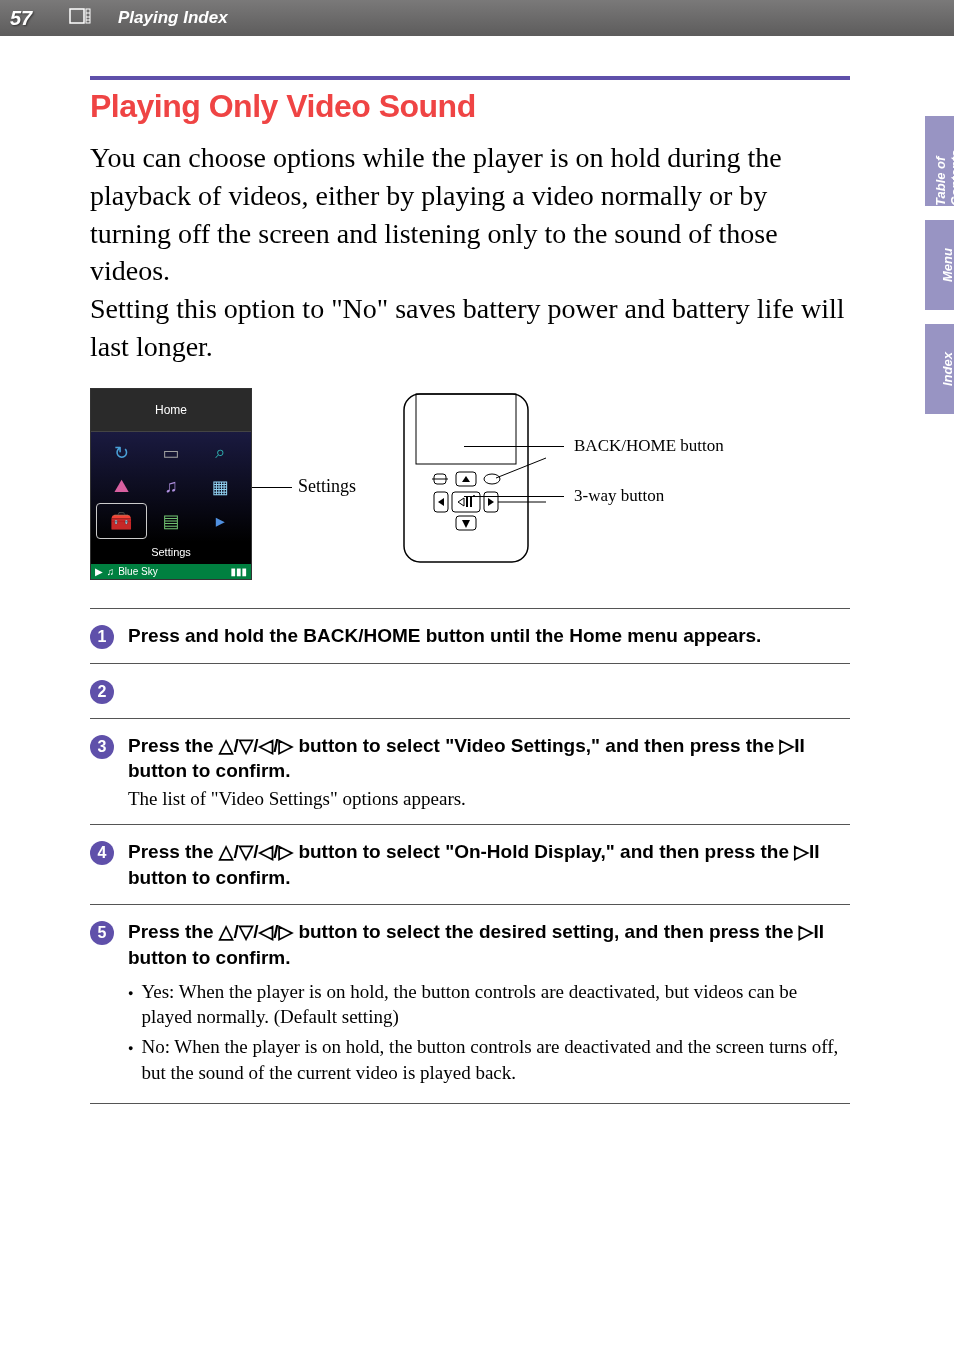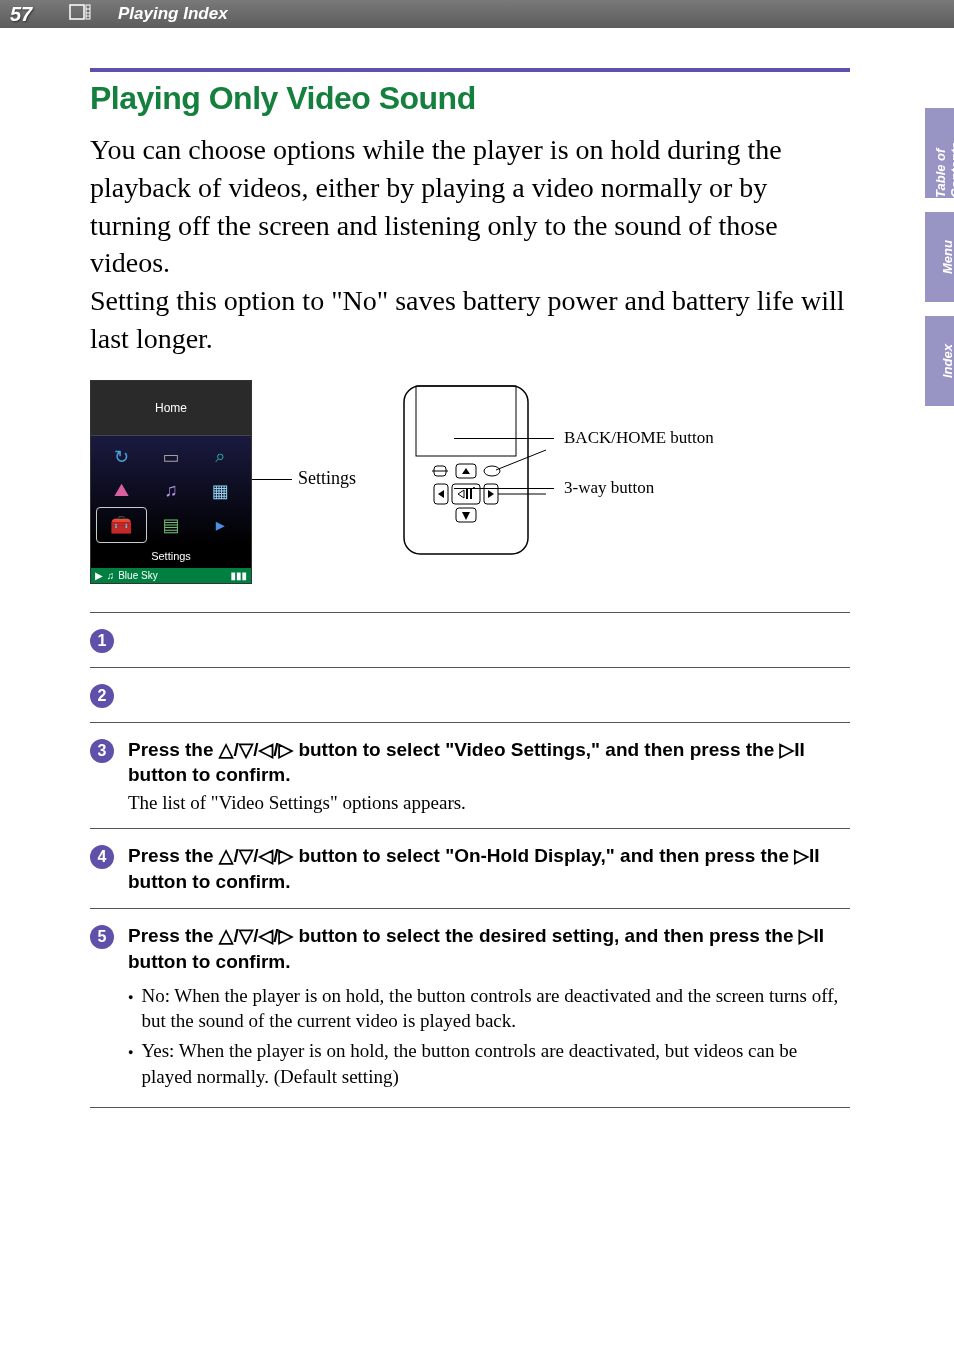--- a/index.html
+++ b/index.html
@@ -5,21 +5,21 @@
   body {
     margin: 0;
     font-family: Georgia, "Times New Roman", serif;
     font-size: 18px;
     color: #000;
     background: #fff;
     width: 954px;
   }
   .top-header {
     background: linear-gradient(to bottom, #7a7979, #5d5c5c);
-    height: 28px;
+    height: 36px;
     display: flex;
     align-items: center;
     color: #fff;
     padding-left: 10px;
   }
   .page-num {
     font-size: 20px;
     font-weight: bold;
     font-style: italic;
     font-family: Arial, sans-serif;
@@ -67,21 +67,21 @@
     transform: rotate(180deg);
   }
   .top-rule {
     border-top: 4px solid #5f50aa;
     margin-bottom: 8px;
   }
   h1 {
     font-family: Arial, sans-serif;
     font-weight: 800;
     font-size: 32px;
-    color: #15803d;
+    color: #ef4444;
     margin: 0 0 14px 0;
     letter-spacing: -0.5px;
   }
   .intro {
     font-size: 28px;
     line-height: 1.35;
     margin-bottom: 22px;
   }
   .figures-row {
     display: flex;
@@ -93,21 +93,21 @@
     width: 160px;
     border: 1px solid #333;
     background: #000;
     font-family: Arial, sans-serif;
     color: #fff;
     font-size: 12px;
   }
   .device-header {
     background: #2a2a2a;
     text-align: center;
-    padding: 20px 0;
+    padding: 14px 0;
     font-size: 12px;
     border-bottom: 1px solid #444;
   }
   .icon-grid {
     display: grid;
     grid-template-columns: repeat(3, 1fr);
     padding: 4px 6px;
     background: linear-gradient(to bottom, #1a1a40, #000);
   }
   .icon-cell {
@@ -143,21 +143,21 @@
     content: "";
     display: inline-block;
     width: 40px;
     border-top: 1px solid #000;
     vertical-align: middle;
     margin-right: 6px;
   }
   .player-diagram {
     display: flex;
     align-items: flex-start;
-    gap: 18px;
+    gap: 28px;
     justify-content: space-between;
   }
   .player-svg {
     width: 160px;
     height: 180px;
   }
   .diagram-labels {
     display: flex;
     flex-direction: column;
     gap: 30px;
@@ -327,20 +327,23 @@
       <div class="diagram-labels">
         <div style="white-space:pre-line">BACK/HOME button</div>
         <div>3-way button</div>
       </div>
     </div>
   </div>
 
   <hr class="step-rule">
   <div class="step">
     <div class="step-num">1</div>
+    <div class="step-body">
+      <div class="step-lead">Press and hold the BACK/HOME button until the Home menu appears.</div>
+    </div>
   </div>
 
   <hr class="step-rule">
   <div class="step">
     <div class="step-num">2</div>
   </div>
 
   <hr class="step-rule">
   <div class="step">
     <div class="step-num">3</div>
@@ -364,23 +367,23 @@
 
   <hr class="step-rule">
   <div class="step">
     <div class="step-num">5</div>
     <div class="step-body">
       <div class="step-lead">
         <span>Press the </span><span class="arrows">△/▽/◁/▷</span><span> button to select the desired setting, and then press the </span><span class="arrows">▷II</span><span> button to confirm.</span>
       </div>
       <ul class="bullet-list">
         <li>
+            <span>Yes: When the player is on hold, the button controls are deactivated, but videos can be played normally. (Default setting)</span>
+          </li>
+        <li>
             <span>No: When the player is on hold, the button controls are deactivated and the screen turns off, but the sound of the current video is played back.</span>
           </li>
-        <li>
-            <span>Yes: When the player is on hold, the button controls are deactivated, but videos can be played normally. (Default setting)</span>
-          </li>
       </ul>
     </div>
   </div>
   <hr class="step-rule">
 
 </div>
 
 </body></html>

